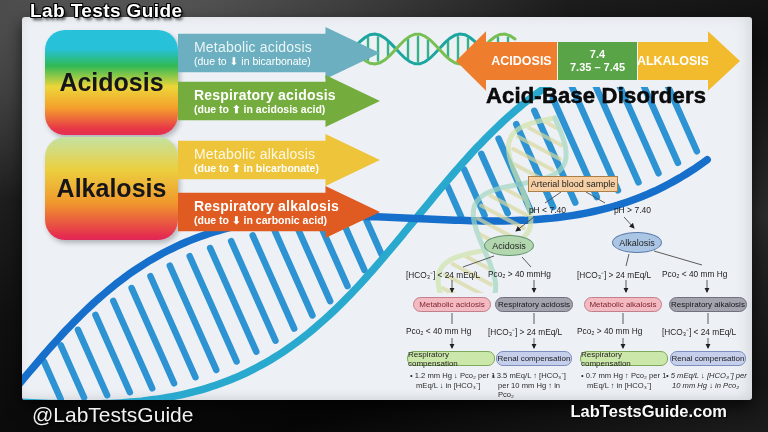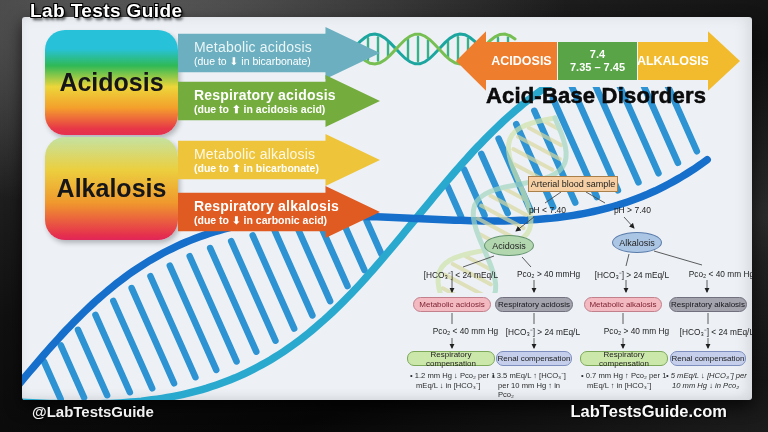--- a/index.html
+++ b/index.html
@@ -10,21 +10,21 @@
       radial-gradient(120% 95% at 20% 6%, rgba(125,125,125,.55) 0%, rgba(20,20,20,0) 45%),
       radial-gradient(120% 95% at 100% 50%, rgba(110,110,110,.35) 0%, rgba(20,20,20,0) 40%),
       linear-gradient(160deg,#343434 0%,#101010 45%,#060606 75%,#1c1c1c 100%);
   }
   .canvas{ position:absolute; left:22px; top:17px; width:730px; height:383px;
     background:#edf1f6; border-radius:3px; overflow:hidden;
     box-shadow:0 6px 16px rgba(0,0,0,.65), inset -6px 0 14px rgba(0,0,0,.07), inset 0 -4px 10px rgba(0,0,0,.05); }
 
   .brand{ position:absolute; left:30px; top:0; z-index:6; font-size:19px; font-weight:700; color:#fff; letter-spacing:.4px;
     text-shadow:-1px -1px 0 #000, 1px -1px 0 #000, -1px 1px 0 #000, 1px 1px 0 #000, 2px 3px 3px rgba(0,0,0,.8); }
-  .handle{ position:absolute; left:32px; top:403px; z-index:6; font-size:15px; font-weight:700; color:#f1f1f1; text-shadow:1px 1px 2px #000; }
+  .handle{ position:absolute; left:32px; top:403px; z-index:6; font-size:21px; font-weight:400; color:#f1f1f1; text-shadow:1px 1px 2px #000; }
   .website{ position:absolute; right:41px; top:402px; z-index:6; font-size:16.5px; font-weight:700; color:#fafafa; text-shadow:1px 1px 2px #000; }
 
   .dna{ position:absolute; z-index:1; }
   .dna-big{ left:-50px; top:70px; width:760px; height:320px; }
   .dna-top{ left:288px; top:2px; width:210px; height:58px; opacity:.95; }
   .dna-fade{ left:408px; top:76px; width:170px; height:200px; opacity:.7; }
 
   .term{ position:absolute; left:23px; width:133px; z-index:2; border-radius:20px;
     display:flex; align-items:center; justify-content:center;
     font-size:25px; font-weight:700; color:#16161a; box-shadow:2px 3px 5px rgba(0,0,0,.25); }
@@ -50,29 +50,29 @@
     color:#fff; font-weight:700; text-align:center; }
   .seg-acid{ width:72px; background:#ef7d2e; font-size:12.5px; border-right:1px solid #f3f3f3; }
   .seg-norm{ width:80px; background:#59a447; flex-direction:column; font-size:11px; line-height:13.5px; border-right:1px solid #f3f3f3; }
   .seg-alk{ width:70px; background:#f2bb2d; font-size:12.5px; }
 
   .main-title{ position:absolute; left:424px; top:66px; width:300px; z-index:2; text-align:center;
     font-size:22px; font-weight:700; color:#0c0c0c; letter-spacing:.2px; -webkit-text-stroke:.5px #000; }
 
   .flow{ position:absolute; left:376px; top:155px; width:356px; height:228px; z-index:3; color:#222; }
   .flow svg.lines{ position:absolute; left:0; top:0; width:356px; height:228px; }
-  .fc{ position:absolute; display:flex; align-items:center; justify-content:center; text-align:center; }
+  .fc{ position:absolute; display:flex; align-items:center; justify-content:center; }
   .fc-sample{ left:130px; top:4px; width:90px; height:16px; background:#f6d0a4; border:1px solid #a98049; font-size:9px; }
   .fc-label{ position:absolute; text-align:right; font-size:8.5px; }
   .ph-left{ left:108px; top:33px; width:60px; }
   .ph-right{ left:193px; top:33px; width:60px; }
   .ell{ border-radius:50%; font-size:9px; }
   .ell-acid{ left:86px; top:63px; width:50px; height:21px; background:#b2d7af; border:1px solid #64936f; }
   .ell-alk{ left:214px; top:60px; width:50px; height:21px; background:#abc6e4; border:1px solid #5b7cab; }
-  .crit{ position:absolute; width:92px; text-align:right; font-size:8.3px; }
+  .crit{ position:absolute; width:92px; text-align:left; font-size:8.3px; }
   .row1{ top:97px; } .row2{ top:154px; }
   .c1{ left:8px; } .c2{ left:90px; } .c3{ left:179px; } .c4{ left:264px; }
   .pill{ top:125px; width:78px; height:15px; border-radius:8px; font-size:8px; }
   .pill-pink{ background:#f3bac1; border:1px solid #c2808d; color:#7c1f2e; }
   .pill-gray{ background:#a3a3ad; border:1px solid #70707e; color:#15151c; }
   .p1{ left:15px; } .p2{ left:97px; } .p3{ left:186px; } .p4{ left:271px; }
   .comp{ top:179px; height:15px; font-size:8px; border-radius:7px; }
   .comp-green{ background:#cbe7a9; border:1px solid #7da95a; }
   .comp-blue{ background:#c5cfeb; border:1px solid #7e8fbf; }
   .k1{ left:9px; width:88px; } .k2{ left:98px; width:76px; } .k3{ left:182px; width:88px; } .k4{ left:272px; width:76px; }

